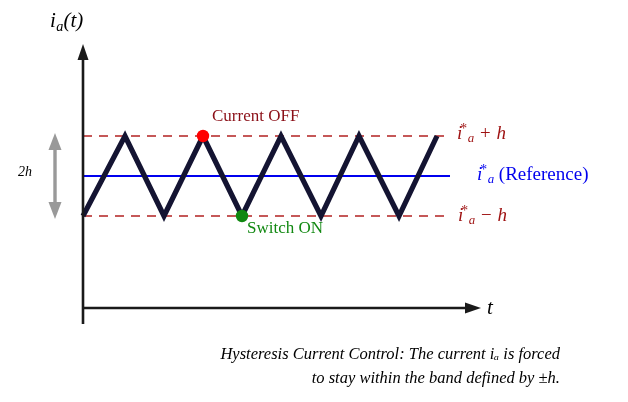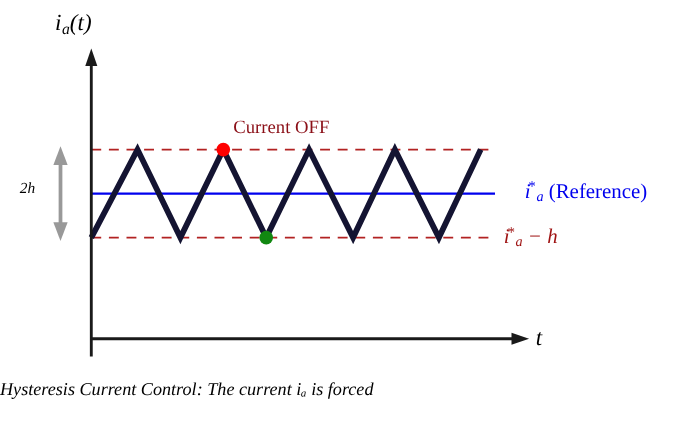--- a/index.html
+++ b/index.html
@@ -114,21 +114,21 @@
     top: 165px;
     font-size: 14px;
   }
 
   
   #caption {
     position: absolute;
     left: 0;
     top: 342px;
     width: 560px;
-    text-align: left;
+    text-align: right;
     font-style: italic;
     font-size: 16.5px;
     line-height: 1.45;
     color: #000000;
   }
   #caption .line {
     display: block;
   }
 </style>
 </head>
@@ -161,31 +161,36 @@
     <circle cx="203" cy="136" r="6.2" fill="#ff0000"></circle>
     <circle cx="242" cy="216" r="6.2" fill="#118811"></circle>
   </svg>
 
   <div class="lbl" id="yaxis-label">
     <span class="mathit">i</span><span class="sub">a</span><span class="mathit">(t)</span>
   </div>
 
   <div class="lbl mathit" id="xaxis-label">t</div>
 
+  <div class="lbl" id="upper-band-label">
+    <span class="mathit">i</span><span class="star">*</span><span class="sub">a</span><span class="mathit"> + h</span>
+  </div>
 
   <div class="lbl" id="reference-label">
     <span class="mathit">i</span><span class="star">*</span><span class="sub">a</span><span> (Reference)</span>
   </div>
 
   <div class="lbl" id="lower-band-label">
     <span class="mathit">i</span><span class="star">*</span><span class="sub">a</span><span class="mathit"> − h</span>
   </div>
 
   <div class="lbl" id="switch-off-label">Current OFF</div>
 
+  <div class="lbl" id="switch-on-label">Switch ON</div>
 
   <div class="lbl mathit" id="band-measure-label">2h</div>
 
   <div id="caption">
     <span class="line">Hysteresis Current Control: The current iₐ is forced</span>
+    <span class="line">to stay within the band defined by ±h.</span>
   </div>
 
 </div>
 
 </body></html>

